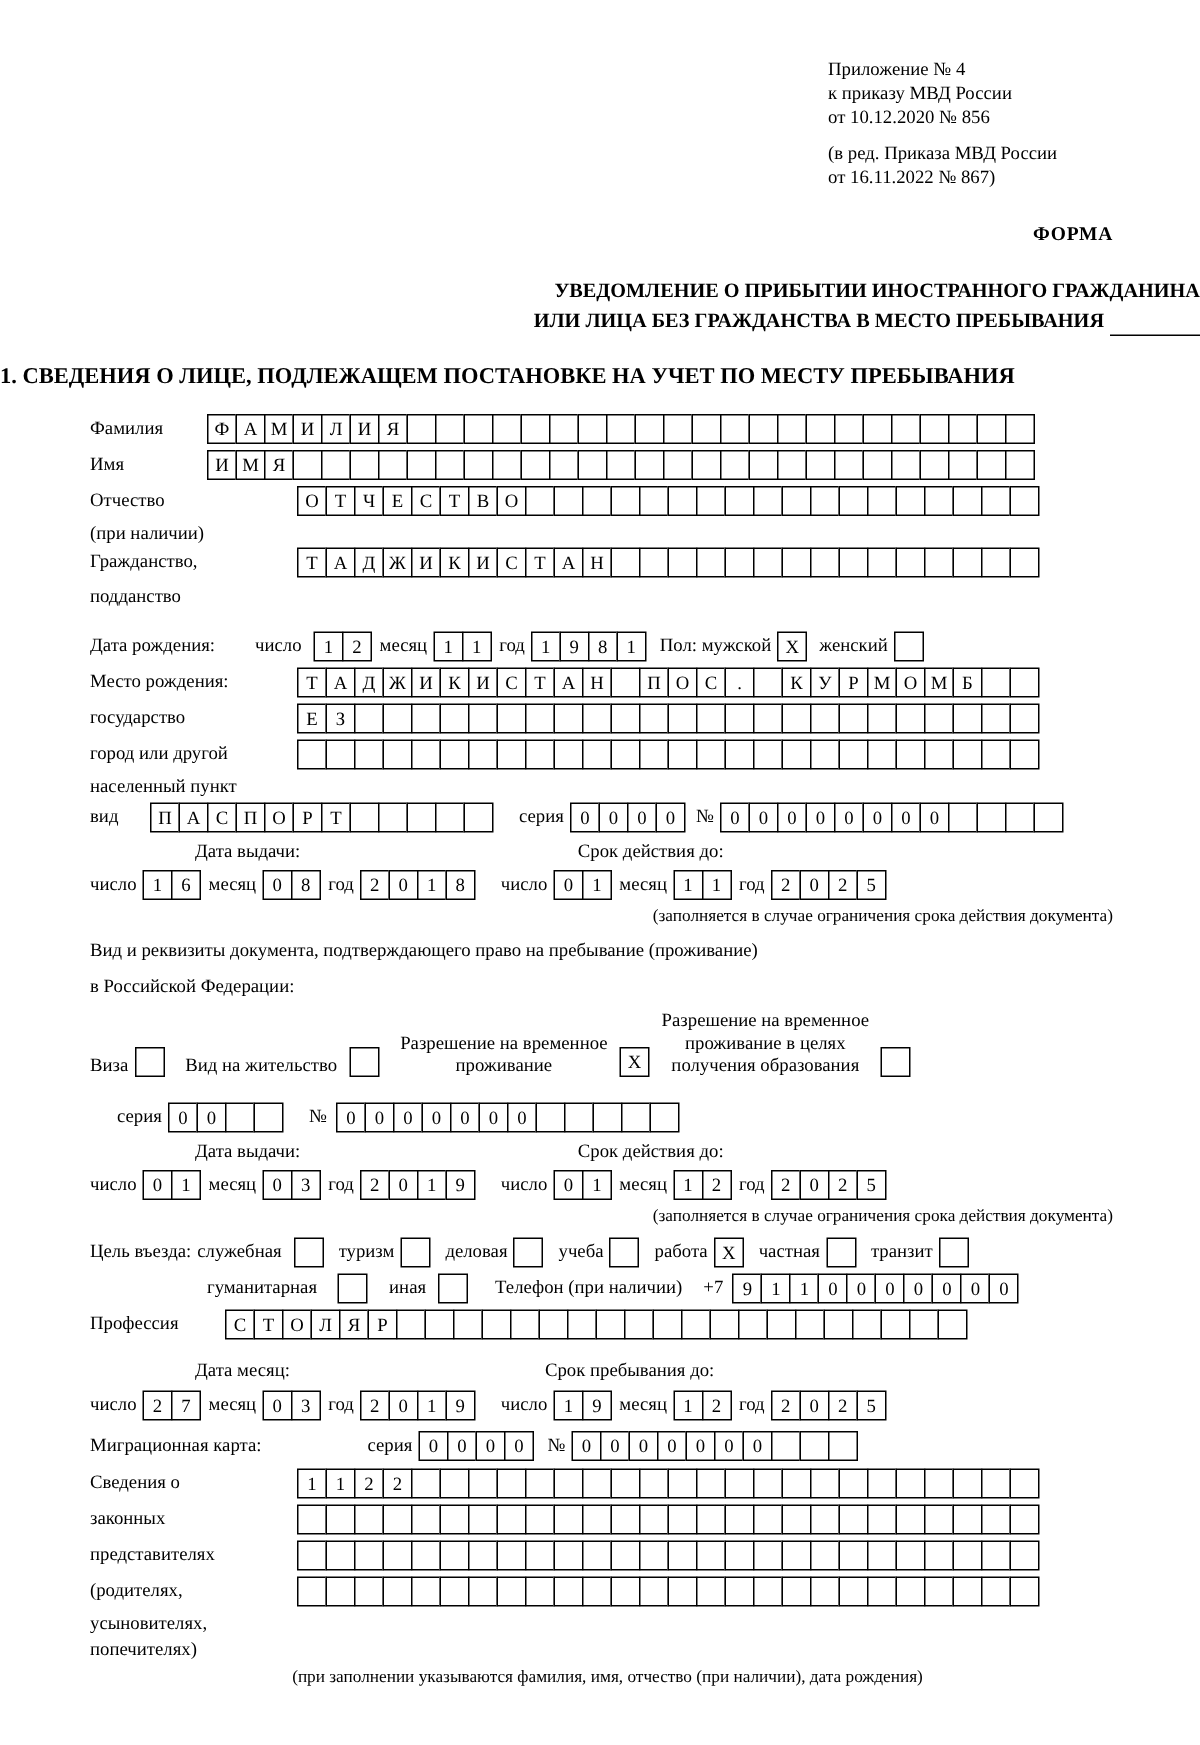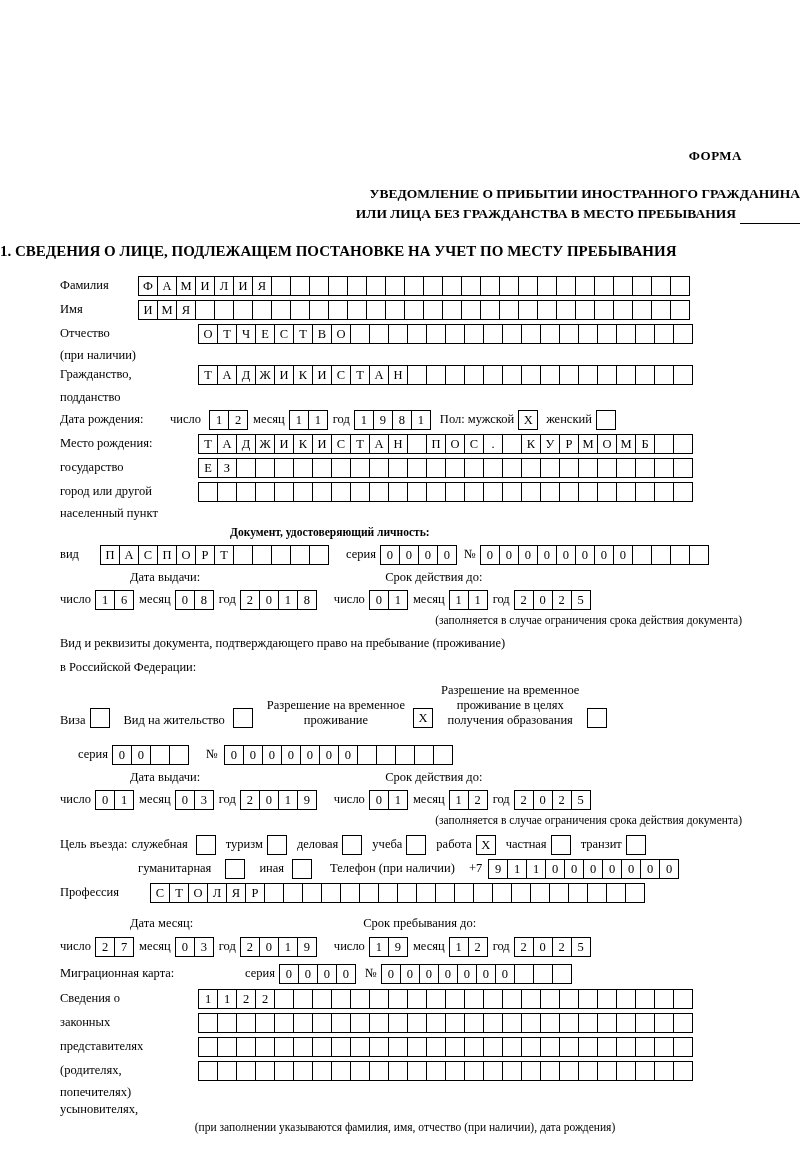--- a/index.html
+++ b/index.html
@@ -123,20 +123,28 @@
   .small { font-size: 11.5px; }
   .multi {
     line-height: 15px;
   }
 </style>
 </head>
 <body>
 
 <div class="page">
 
+  <div class="hdr">
+    <div>Приложение № 4</div>
+    <div>к приказу МВД России</div>
+    <div>от 10.12.2020 № 856</div>
+    <div class="gap"></div>
+    <div>(в ред. Приказа МВД России</div>
+    <div>от 16.11.2022 № 867)</div>
+  </div>
 
   <div class="forma">ФОРМА</div>
 
   <div class="title">
     <span class="tline">УВЕДОМЛЕНИЕ О ПРИБЫТИИ ИНОСТРАННОГО ГРАЖДАНИНА</span>
     <span class="tline">
       <span>ИЛИ ЛИЦА БЕЗ ГРАЖДАНСТВА В МЕСТО ПРЕБЫВАНИЯ</span><span class="ul"></span>
     </span>
   </div>
 
@@ -273,21 +281,21 @@
           <span class="cell"></span>
           <span class="cell"></span>
           <span class="cell"></span>
           <span class="cell"></span>
           <span class="cell"></span>
           <span class="cell"></span>
           <span class="cell"></span>
           <span class="cell"></span>
         </span>
     </div>
-    <div class="row" style="min-height:18px;margin-bottom:3px">
+    <div class="row" style="min-height:18px;margin-bottom:14px">
       <span class="lbl" style="width:138px">подданство</span>
     </div>
 
     <div class="row">
       <span class="lbl" style="width:110px">Дата рождения:</span>
       <span class="lbl">число</span>
         <span class="sp8"></span>
       <span class="cells" id="cells-bd-day">
           <span class="cell">1</span>
           <span class="cell">2</span>
@@ -408,24 +416,20 @@
           <span class="cell"></span>
           <span class="cell"></span>
           <span class="cell"></span>
           <span class="cell"></span>
         </span>
     </div>
     <div class="row" style="min-height:17px;margin-bottom:1px">
       <span class="lbl" style="width:138px">населенный пункт</span>
     </div>
 
-    <div class="row" style="min-height:18px">
-      <span style="width:170px"></span>
-      <span class="bold small">Документ, удостоверяющий личность:</span>
-    </div>
 
     <div class="row">
       <span class="lbl" style="width:40px">вид</span>
       <span class="cells" id="cells-doc-type">
           <span class="cell">П</span>
           <span class="cell">А</span>
           <span class="cell">С</span>
           <span class="cell">П</span>
           <span class="cell">О</span>
           <span class="cell">Р</span>
@@ -935,24 +939,24 @@
           <span class="cell"></span>
           <span class="cell"></span>
           <span class="cell"></span>
           <span class="cell"></span>
           <span class="cell"></span>
           <span class="cell"></span>
           <span class="cell"></span>
         </span>
     </div>
     <div class="row" style="min-height:17px;margin-bottom:0">
+      <span class="lbl" style="width:138px">усыновителях,</span>
+    </div>
+    <div class="row" style="min-height:17px;margin-bottom:0">
       <span class="lbl" style="width:138px">попечителях)</span>
-    </div>
-    <div class="row" style="min-height:17px;margin-bottom:0">
-      <span class="lbl" style="width:138px">усыновителях,</span>
     </div>
 
     <div class="row" style="min-height:20px;display:block;text-align:center;margin-top:2px">
       <span class="small">(при заполнении указываются фамилия, имя, отчество (при наличии), дата рождения)</span>
     </div>
 
   </div>
 </div>
 
 </body></html>

